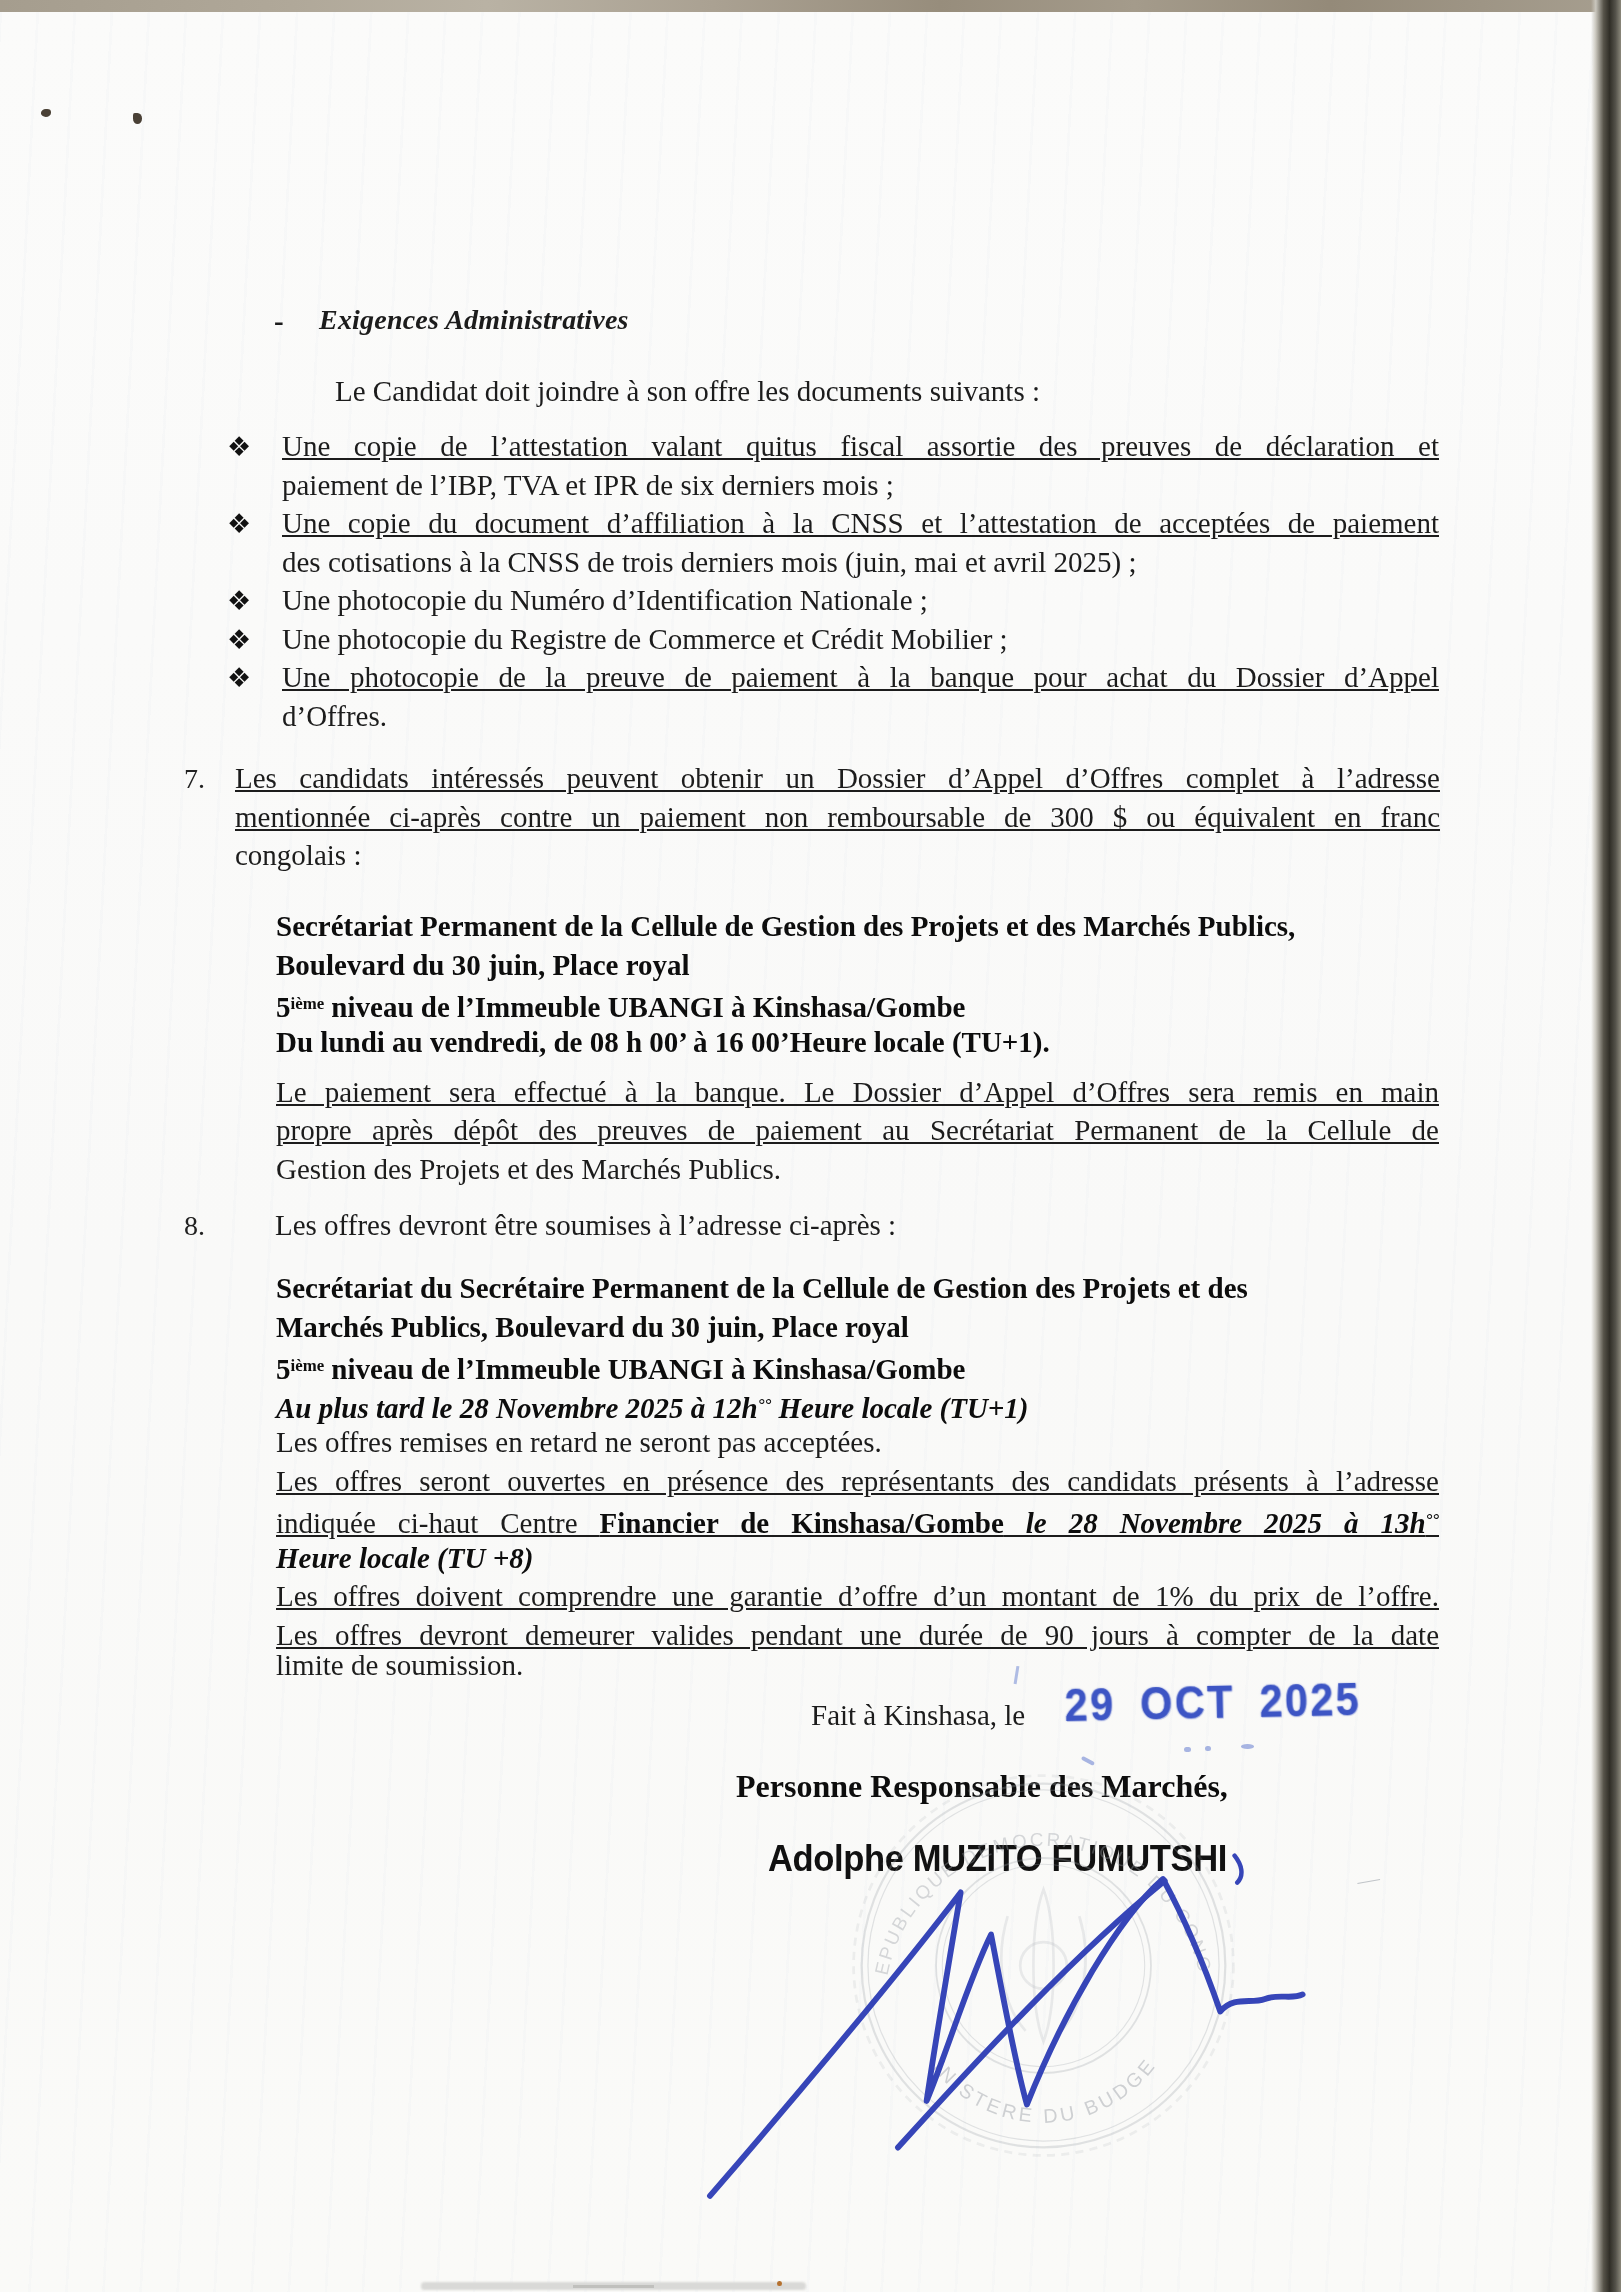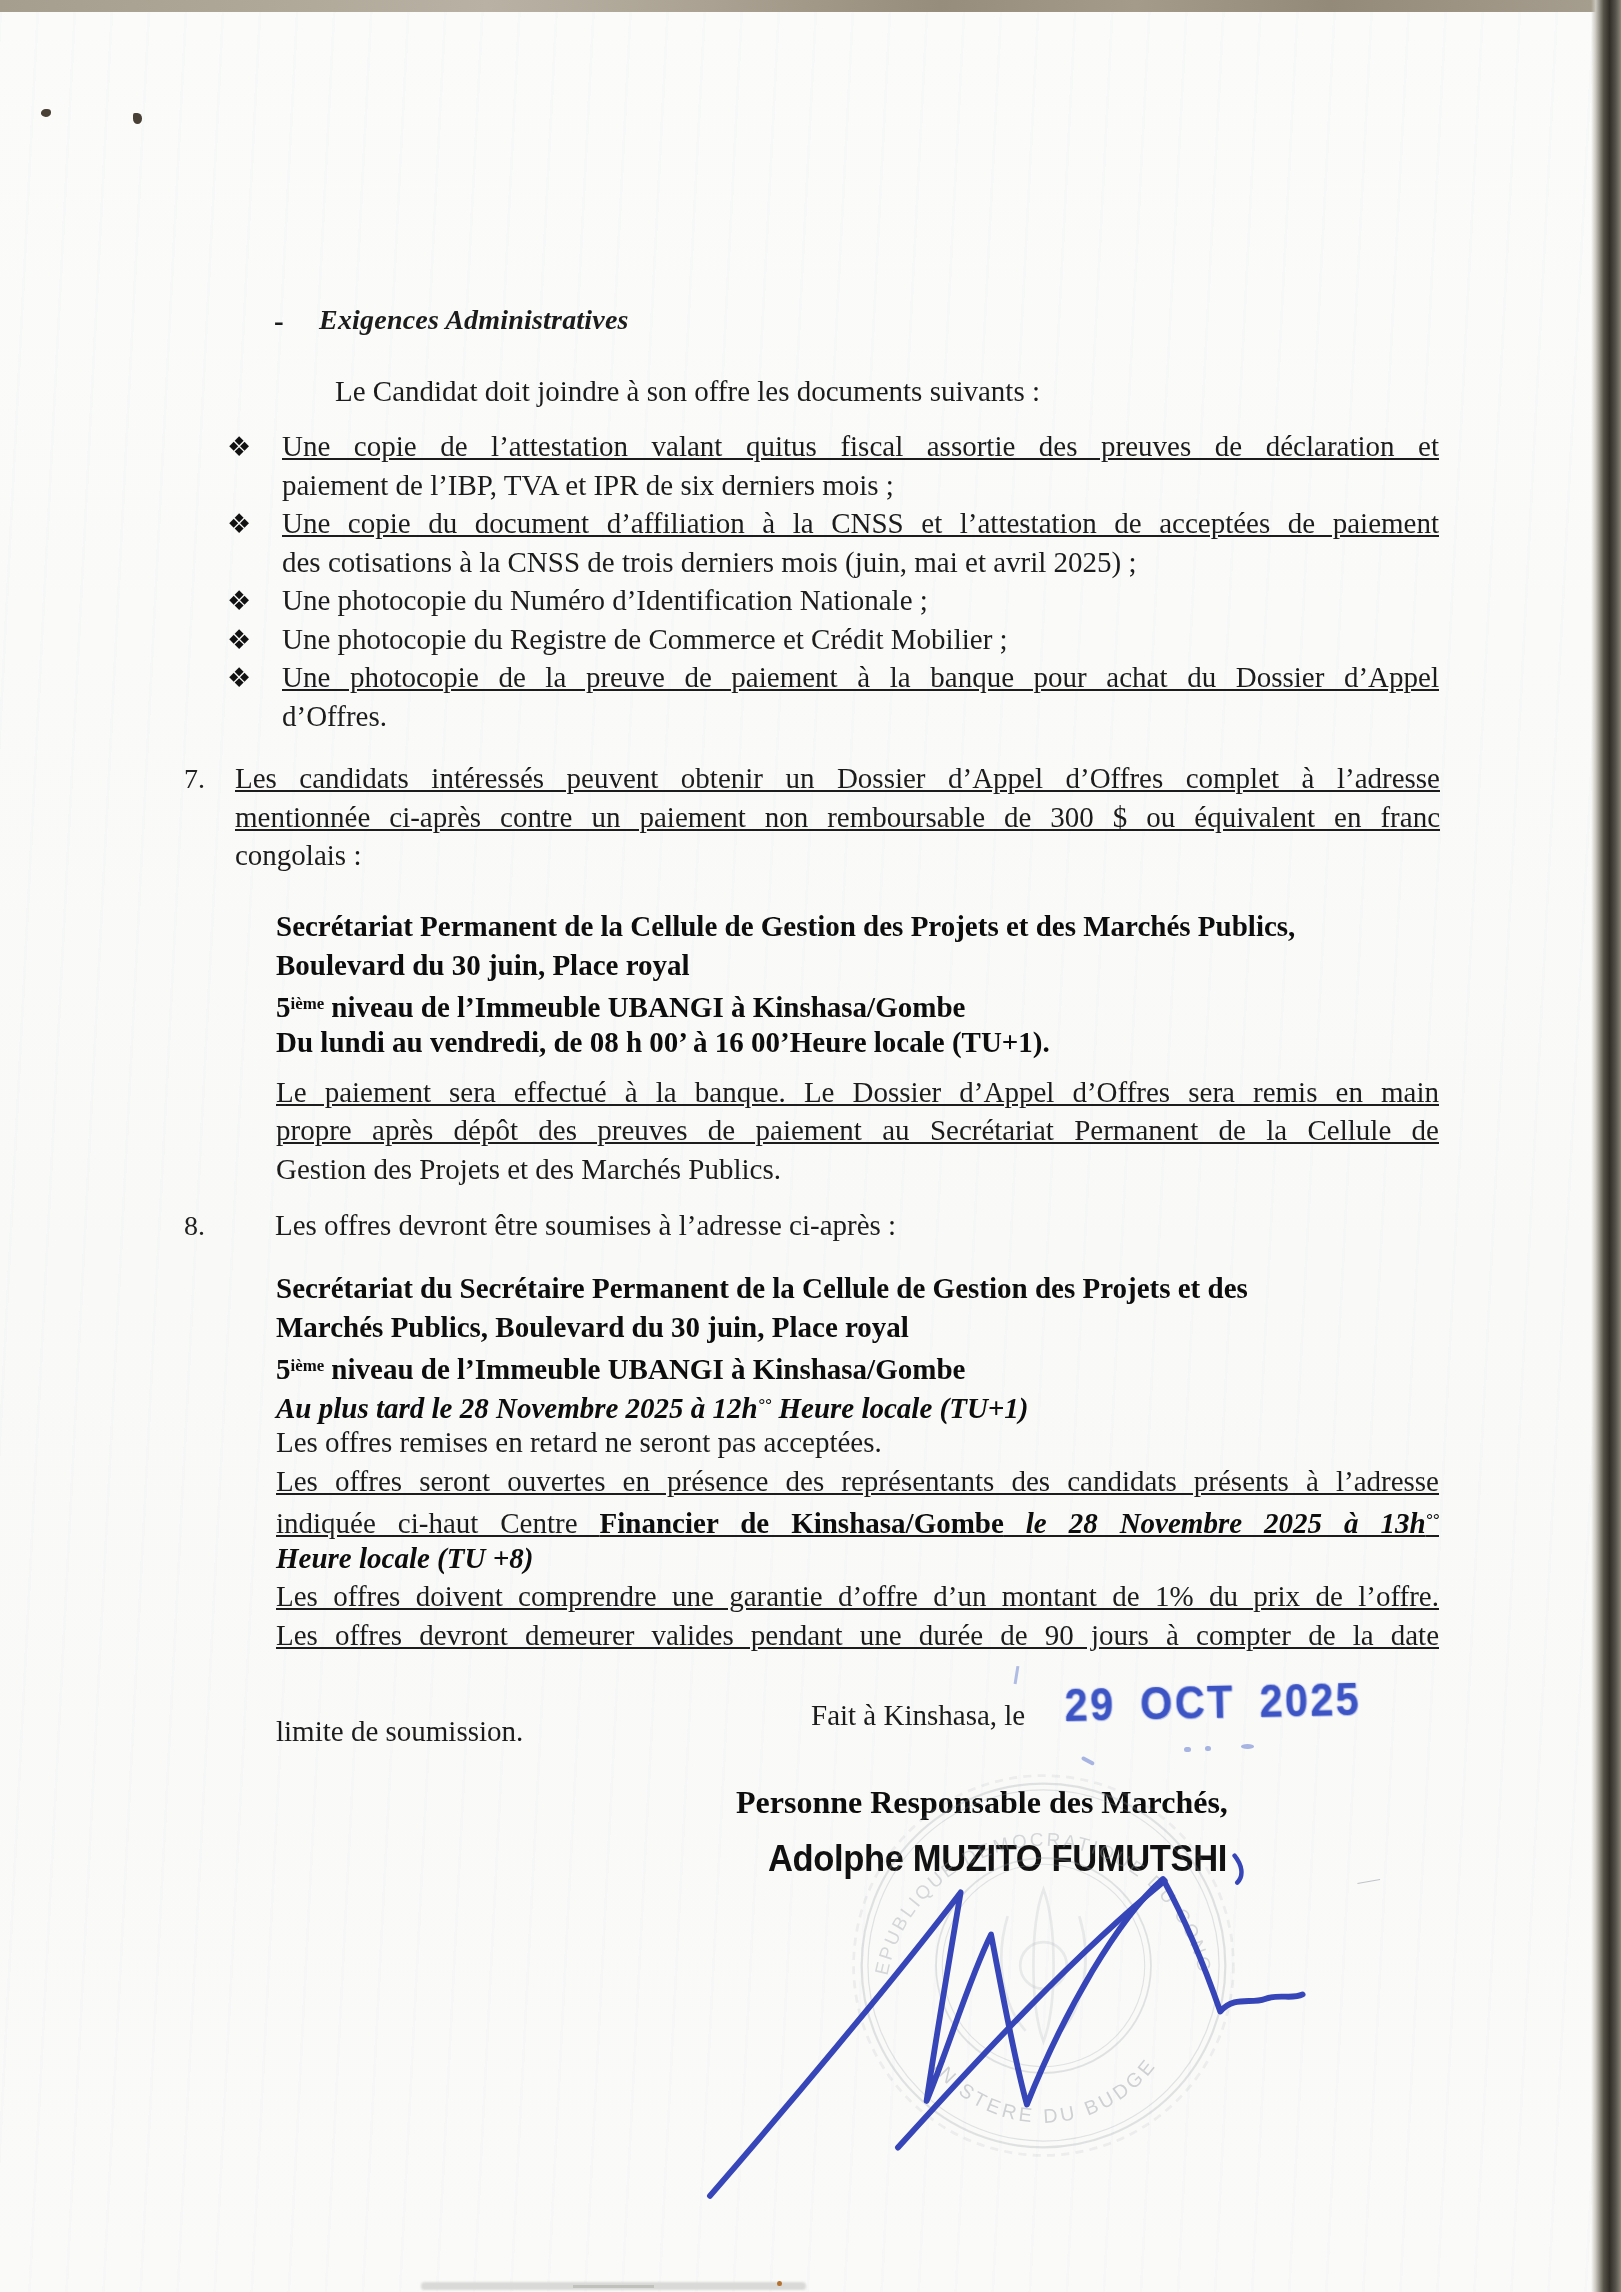--- a/index.html
+++ b/index.html
@@ -36,21 +36,21 @@
     color:#3d55c4;letter-spacing:2.7px;word-spacing:12.5px;
     transform:rotate(-1.2deg) scaleX(0.88);transform-origin:left top;
     text-shadow:0 0 1.8px rgba(61,85,196,.55), 0.9px 0.9px 0 rgba(61,85,196,.25);
     filter:blur(0.3px);
   }
   #name{
     position:absolute;left:768px;top:1838px;
     font-family:"Liberation Sans",sans-serif;font-weight:bold;font-size:36px;
     letter-spacing:-0.4px;color:#111;transform:scaleX(.96);transform-origin:left top;
   }
-  #role{position:absolute;left:736px;top:1768px;font-weight:bold;font-size:32px;color:#0d0d0d;margin-top:16px;}
+  #role{position:absolute;left:736px;top:1768px;font-weight:bold;font-size:32px;color:#0d0d0d;}
   #fait{position:absolute;left:811px;top:1699px;font-size:29px;}
   #heading-dash{position:absolute;left:274px;top:305px;font-size:29px;font-weight:bold;}
   #heading-title{position:absolute;left:319px;top:304px;font-size:28px;font-weight:bold;font-style:italic;letter-spacing:0.2px;}
   #seal-svg{position:absolute;left:833px;top:1755px;opacity:.9;}
   #sig-svg{position:absolute;left:681px;top:1836px;}
   #bottom-smudge{position:absolute;left:421px;top:2282px;width:385px;height:8px;background:#d4d4d2;border-radius:3.6px;filter:blur(0.9px);opacity:.85;}
   #bottom-smudge2{position:absolute;left:573px;top:2285px;width:81px;height:2.7px;background:#b9b9b7;opacity:.8;}
   #orange-dot{position:absolute;left:777px;top:2281px;width:4.5px;height:5.4px;background:#b5712f;border-radius:50%;}
   #pencil-mark{position:absolute;left:1358px;top:1881px;width:23px;height:9px;border-top:1.8px solid #9aa0a8;transform:rotate(-10deg);opacity:.6;}
   #blue-tick{position:absolute;left:1015px;top:1666px;width:2.7px;height:18px;background:#5570cc;opacity:.45;transform:rotate(9deg);}
@@ -106,21 +106,21 @@
   <div class="line b" style="left:276px;top:1269px;">Secrétariat du Secrétaire Permanent de la Cellule de Gestion des Projets et des</div>
   <div class="line b" style="left:276px;top:1308px;">Marchés Publics, Boulevard du 30 juin, Place royal</div>
   <div class="line b" style="left:276px;top:1346px;"><span>5</span><span class="sp">ième</span><span> niveau de l’Immeuble UBANGI à Kinshasa/Gombe</span></div>
   <div class="line bi" style="left:276px;top:1385px;"><span>Au plus tard le 28 Novembre 2025 à 12h</span><span class="sp">°°</span><span> Heure locale (TU+1)</span></div>
   <div class="line" style="left:276px;top:1423px;">Les offres remises en retard ne seront pas acceptées.</div>
   <div class="line js" style="left:276px;top:1462px;width:1163px;">Les offres seront ouvertes en présence des représentants des candidats présents à l’adresse</div>
   <div class="line js" style="left:276px;top:1500px;width:1163px;"><span>indiquée ci-haut Centre </span><span class="b">Financier de Kinshasa/Gombe</span><span class="bi"> le 28 Novembre 2025 à 13h</span><span class="sp bi">°°</span></div>
   <div class="line bi" style="left:276px;top:1539px;">Heure locale (TU +8)</div>
   <div class="line js" style="left:276px;top:1577px;width:1163px;">Les offres doivent comprendre une garantie d’offre d’un montant de 1% du prix de l’offre.</div>
   <div class="line js" style="left:276px;top:1616px;width:1163px;">Les offres devront demeurer valides pendant une durée de 90 jours à compter de la date</div>
-  <div class="line" style="left:276px;top:1712px;font-family:Liberation Serif, serif;">limite de soumission.</div>
+  <div class="line" style="left:276px;top:1646px;font-family:Liberation Serif, serif;">limite de soumission.</div>
 
   <div id="fait">Fait à Kinshasa, le</div>
   <div id="stamp">29 OCT  2025</div>
   <div id="blue-tick"></div>
   <div class="smudge-blue" style="left:1081px;top:1759px;width:14.3px;height:3.6px;transform:rotate(28deg);"></div>
   <div class="smudge-blue" style="left:1184px;top:1747px;width:7.2px;height:4.5px;"></div>
   <div class="smudge-blue" style="left:1205px;top:1746px;width:6.3px;height:4.5px;"></div>
   <div class="smudge-blue" style="left:1241px;top:1744px;width:12.5px;height:4.5px;border-radius:50%;"></div>
 
   <div id="role">Personne Responsable des Marchés,</div>

